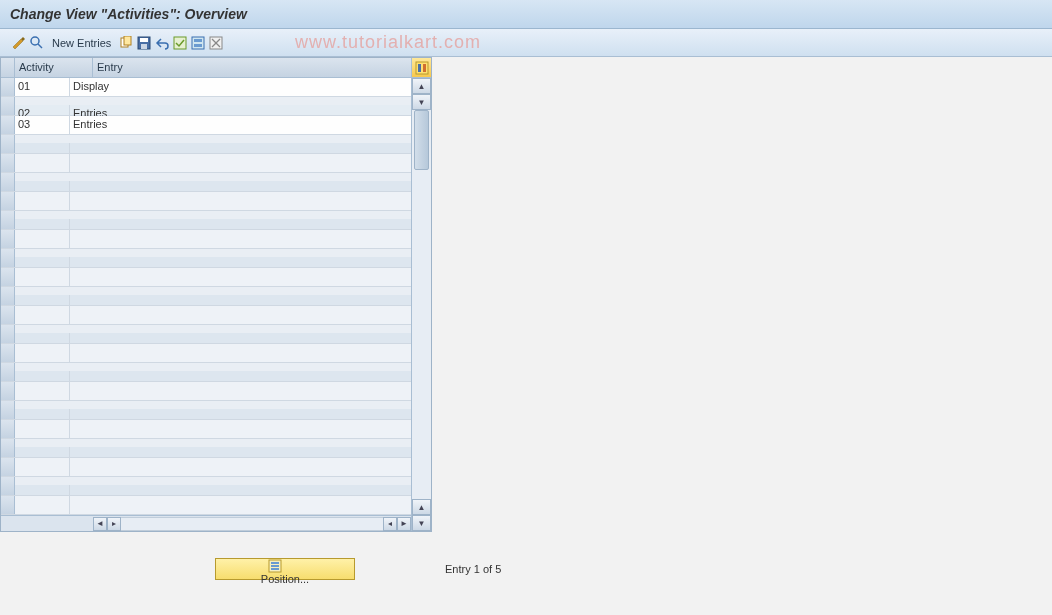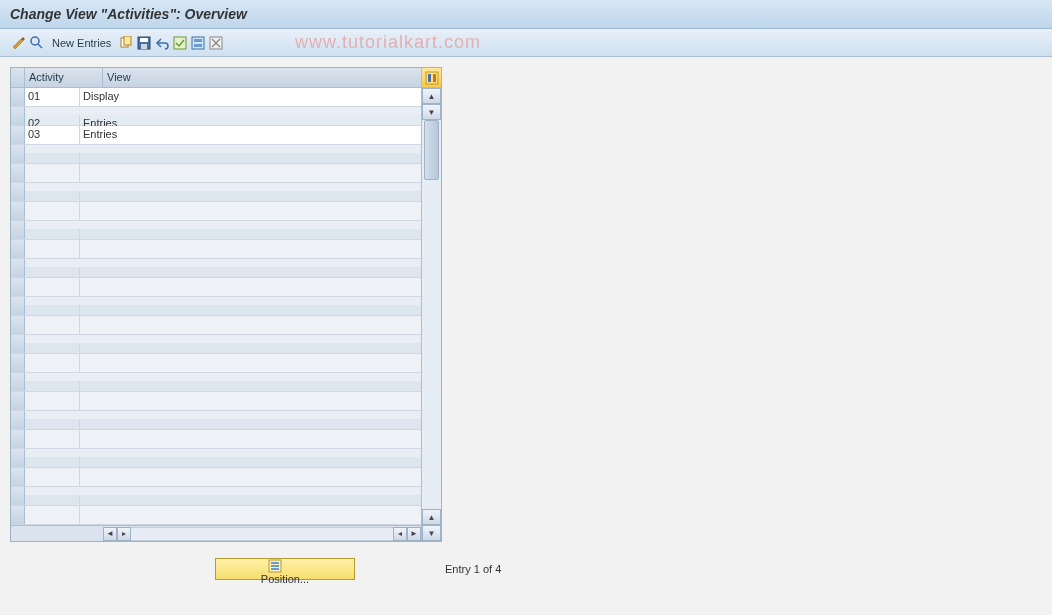--- a/index.html
+++ b/index.html
@@ -51,21 +51,20 @@
     position: absolute;
     left: 295px;
     top: 3px;
     font-size: 18px;
     color: #e3b0b0;
     letter-spacing: 1px;
     pointer-events: none;
     font-family: Arial, sans-serif;
   }
   .content-area {
-    padding: 10px;
   }
   .table-wrapper {
     display: flex;
     border: 1px solid #9eb3c8;
     width: 432px;
     background: #e9eef4;
   }
   .table-main {
     flex: 1;
     position: relative;
@@ -243,21 +242,21 @@
   </span>
   <span class="watermark">www.tutorialkart.com</span>
 </div>
 
 <div class="content-area">
   <div class="table-wrapper">
     <div class="table-main">
       <div class="table-head-row">
         <div class="th-sel"></div>
         <div class="th-activity">Activity</div>
-        <div class="th-name">View</div>
+        <div class="th-name">Entry</div>
       </div>
       <div class="table-body">
         <div class="tr">
           <div class="td-sel"></div>
           <div class="td-activity">01</div>
           <div class="td-name">Display</div>
         </div>
         <div class="tr alt">
           <div class="td-sel"></div>
           <div class="td-activity">02</div>
@@ -403,14 +402,14 @@
     <span class="icon-slot">
       <svg width="14" height="14">
           <rect x="1" y="1" width="12" height="12" fill="#f7f0c0" stroke="#b79a2e"></rect>
           <rect x="3" y="3" width="8" height="2" fill="#6a9ad0"></rect>
           <rect x="3" y="6" width="8" height="2" fill="#6a9ad0"></rect>
           <rect x="3" y="9" width="8" height="2" fill="#6a9ad0"></rect>
         </svg>
     </span>
     <span class="lbl">Position...</span>
   </div>
-  <span class="entry-text">Entry 1 of 4</span>
+  <span class="entry-text">Entry 1 of 5</span>
 </div>
 
 </body></html>

